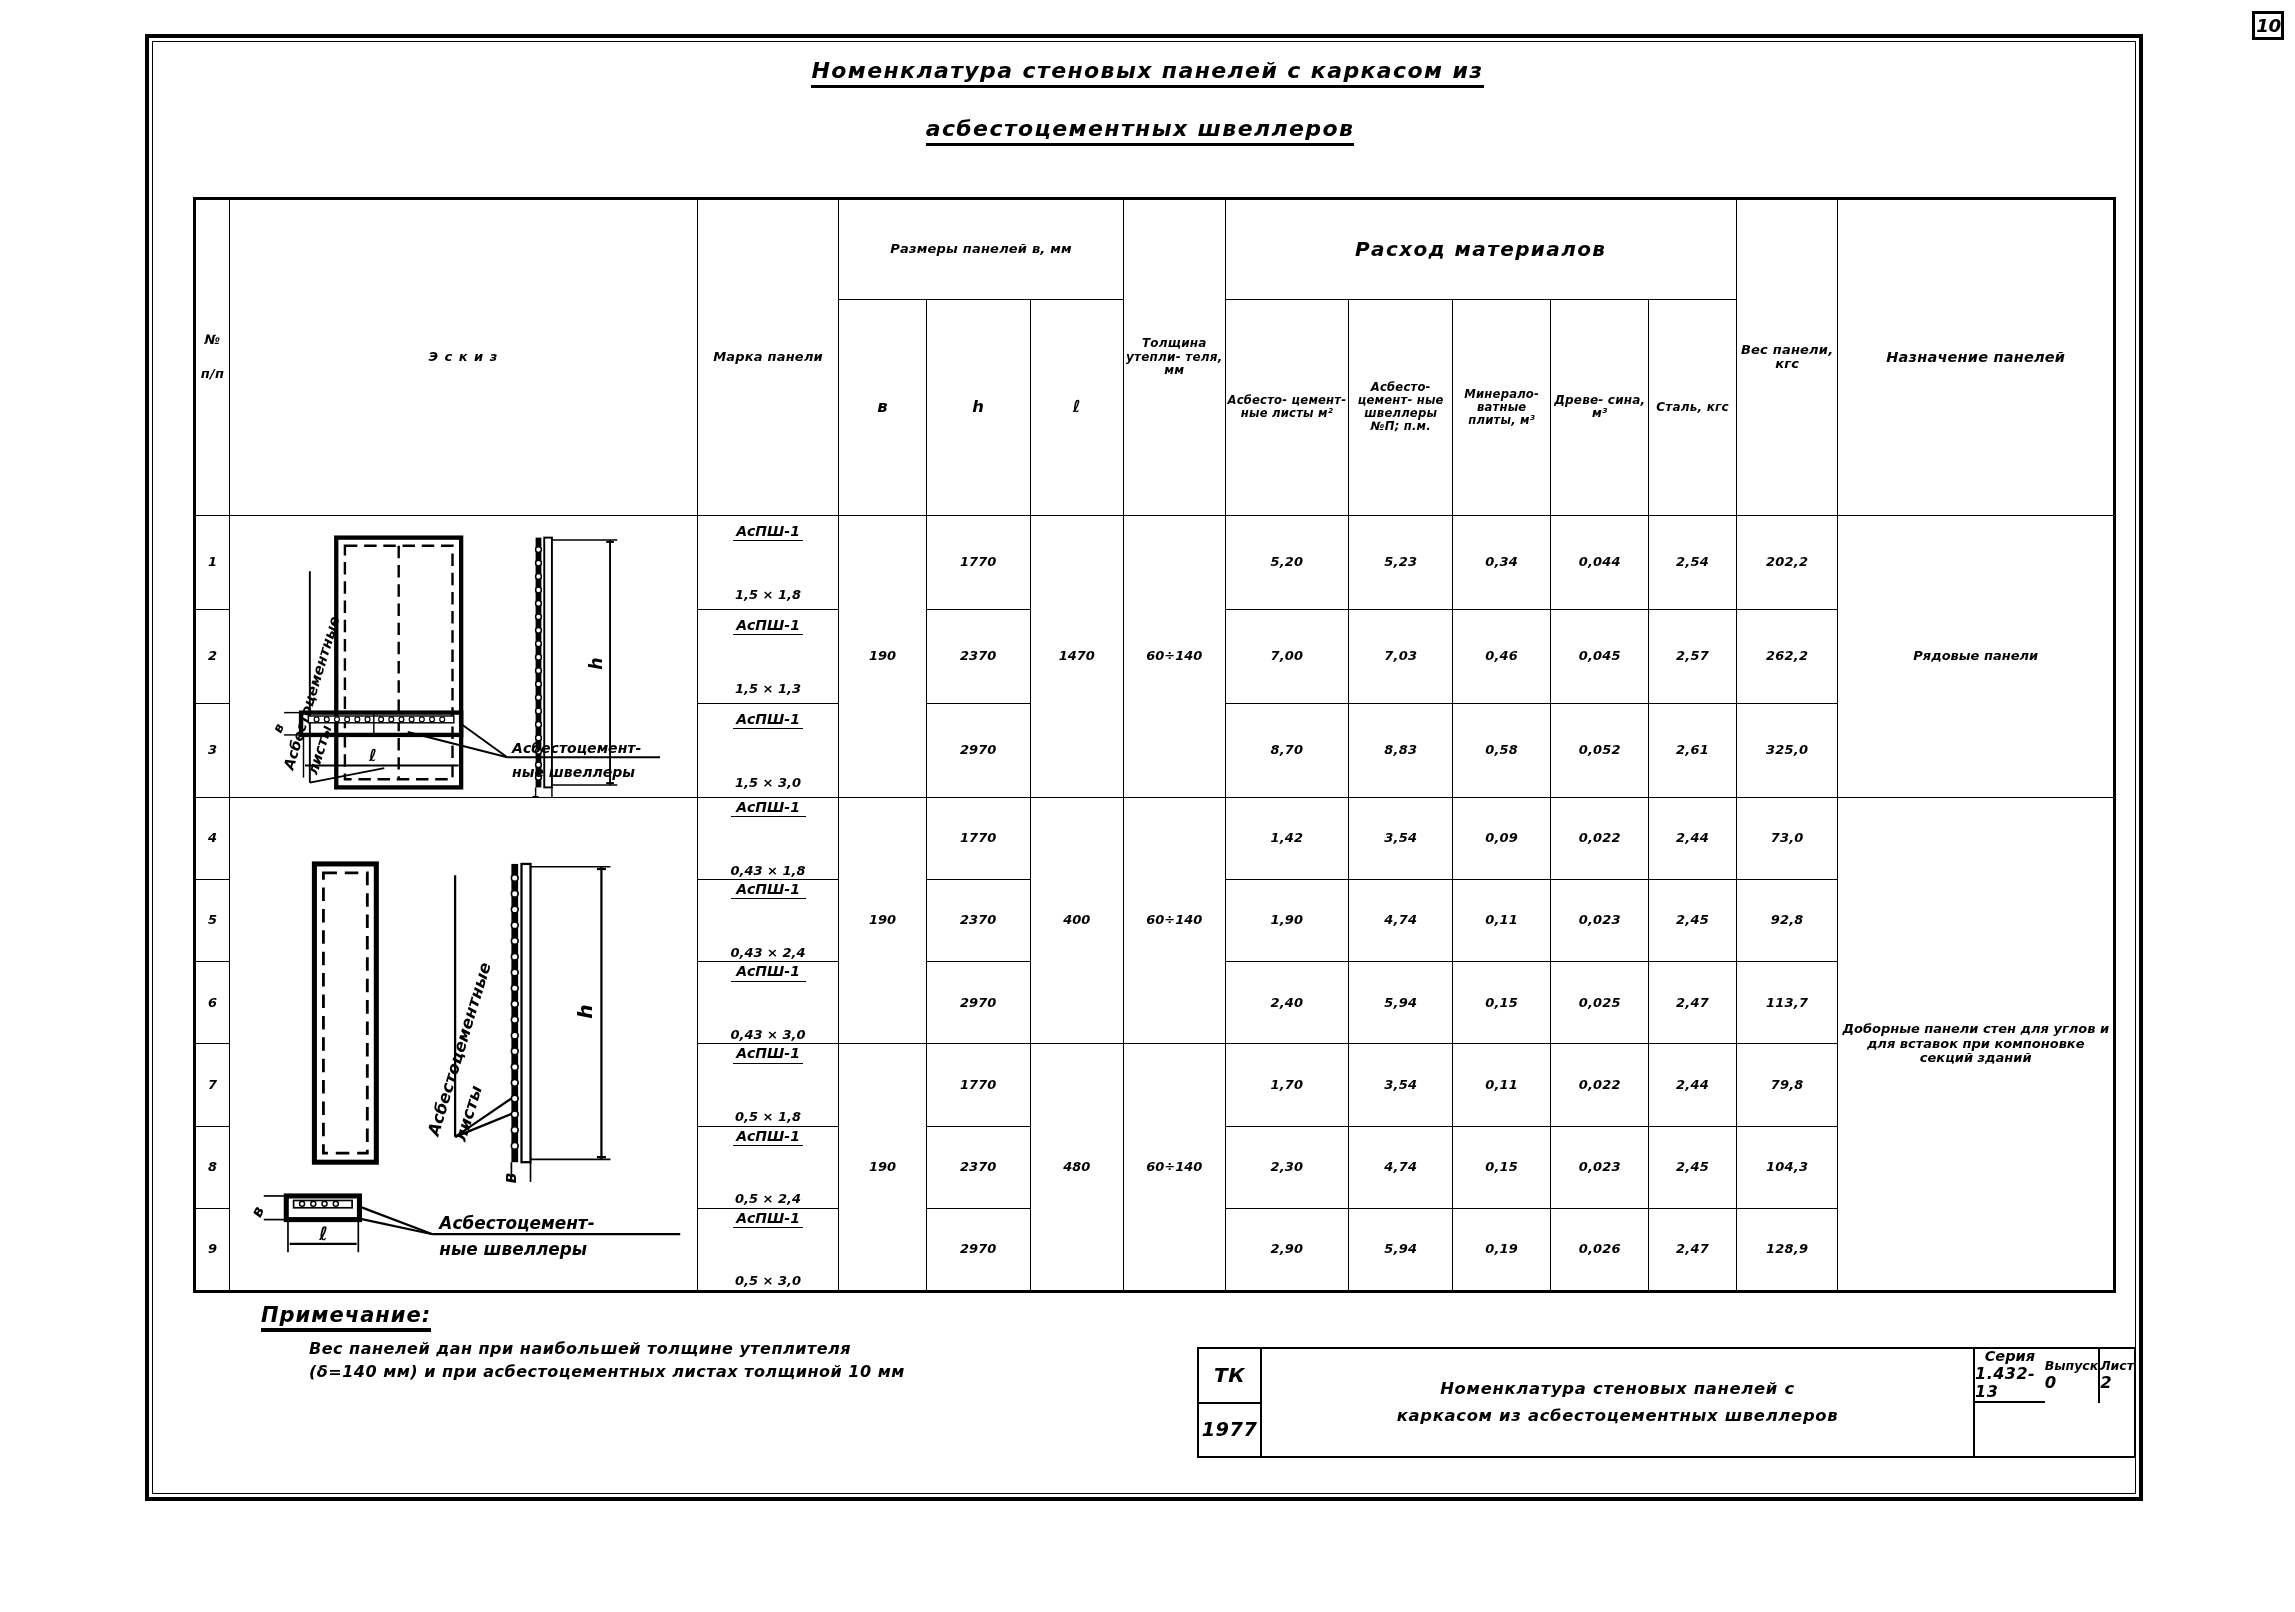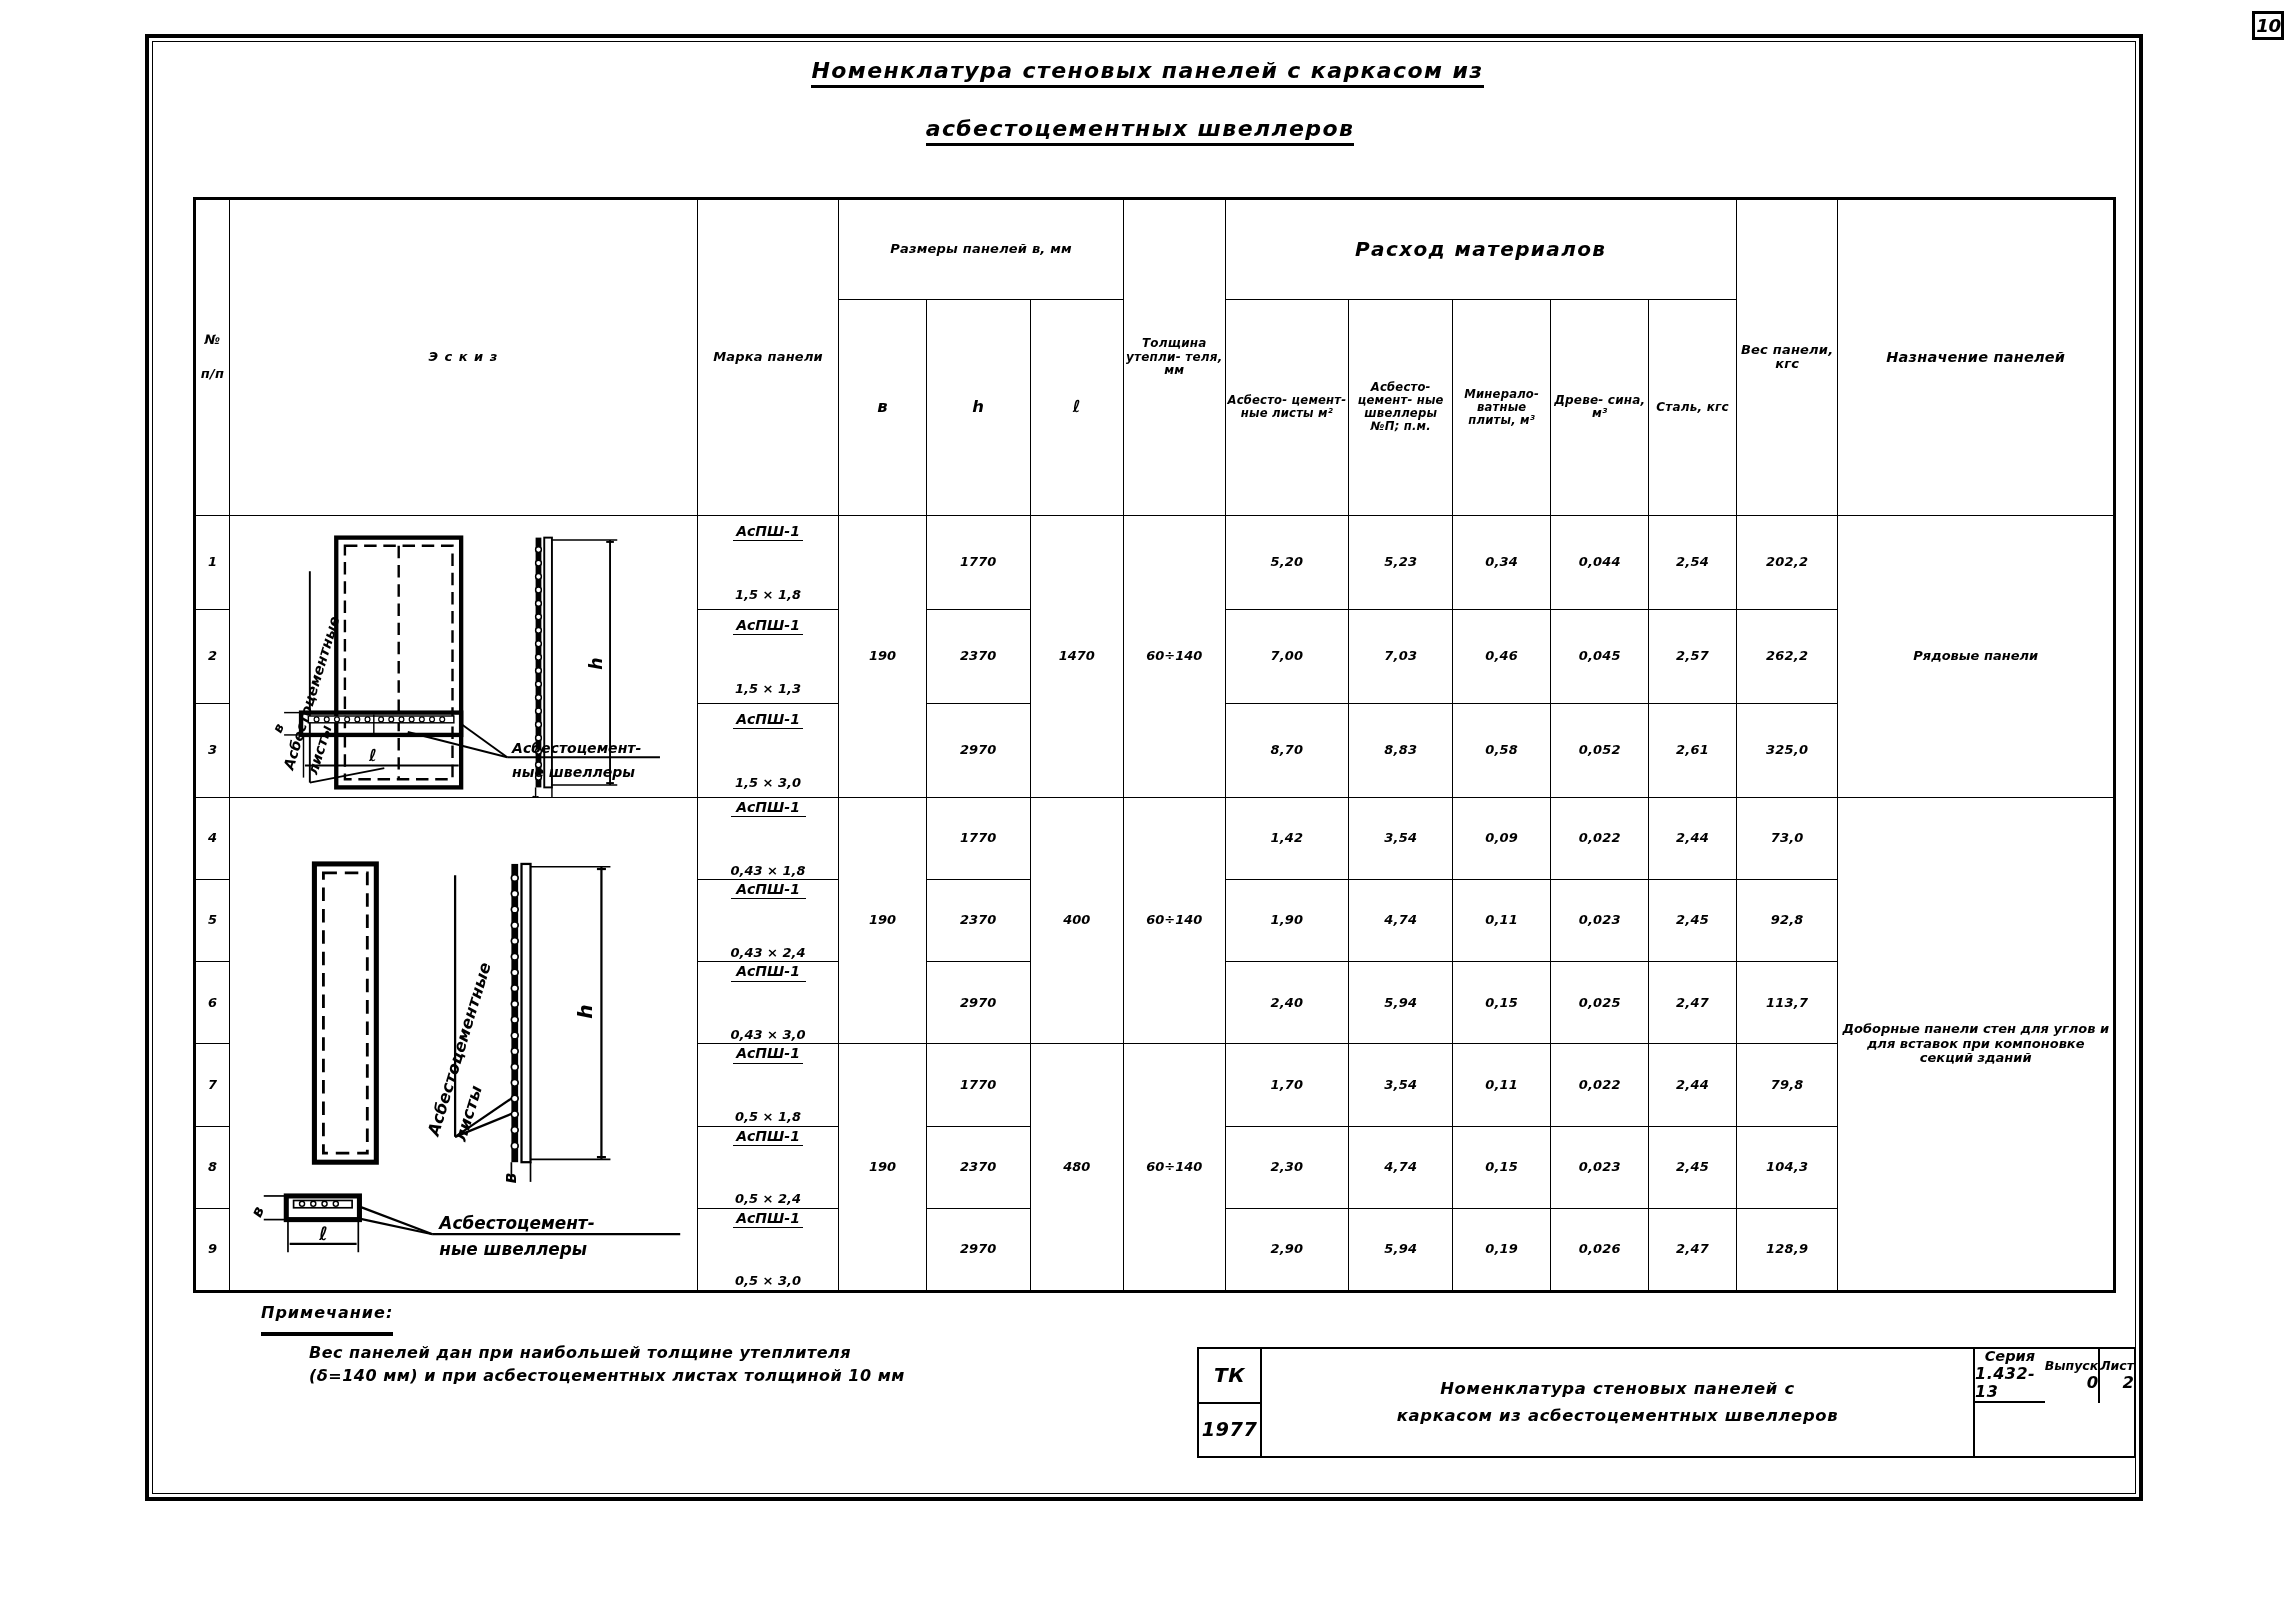--- a/index.html
+++ b/index.html
@@ -85,23 +85,23 @@
   .mark .top { display:block; font-size:14px; padding:0 2.9px 1px 2.9px; border-bottom:1.4px solid #000; }
   .mark .bot { display:block; font-size:13px; padding-top:1.4px;margin-top:44px; }
 
   
   .sketch { position:absolute; inset:0; }
   .sketch svg { width:100%; height:100%; display:block; }
 
   
   #notes-block { position:absolute; left:261px; top:1303px; width:917px; }
   #notes-title {
-    font-style:italic; font-weight:bold; font-size:16px;
+    font-style:italic; font-weight:bold; font-size:21px;
     letter-spacing:1px;
-    display:inline-block; border-bottom:4.3px solid #000; padding-bottom:10px;
+    display:inline-block; border-bottom:4.3px solid #000; padding-bottom:1px;
   }
   .note-line {
     font-style:italic; font-weight:bold; font-size:16px;
     letter-spacing:0.5px; margin-left:48px; margin-top:6.8px; line-height:1.3;
     white-space:nowrap;
   }
 
   
   #title-block {
     position:absolute;
@@ -133,21 +133,21 @@
   #tb-right { width:159px; display:flex; flex-direction:row; }
   #tb-series {
     height:50%;
     border-bottom:2.9px solid #000;
     display:flex; flex-direction:column; align-items:center; justify-content:center;
     font-style:italic; font-weight:bold; font-size:14.5px; line-height:1.15;
   }
   #tb-series .sv { font-size:16px; letter-spacing:0.5px; }
   #tb-bottom { height:50%; display:flex; }
   .tb-cellwrap {
-    flex:1; display:flex; flex-direction:column; align-items:flex-end; justify-content:center;
+    flex:1; display:flex; flex-direction:column; align-items:flex-start; justify-content:center;
     font-style:italic; font-weight:bold; font-size:12.5px; line-height:1.15;
   }
   .tb-cellwrap:first-child { border-right:2.9px solid #000; }
   .tb-cellwrap .v { font-size:16.4px; margin-top:1px; }
 </style>
 </head>
 <body>
 
 <div id="sheet-frame"></div>
 <div id="sheet-inner-edge"></div>

